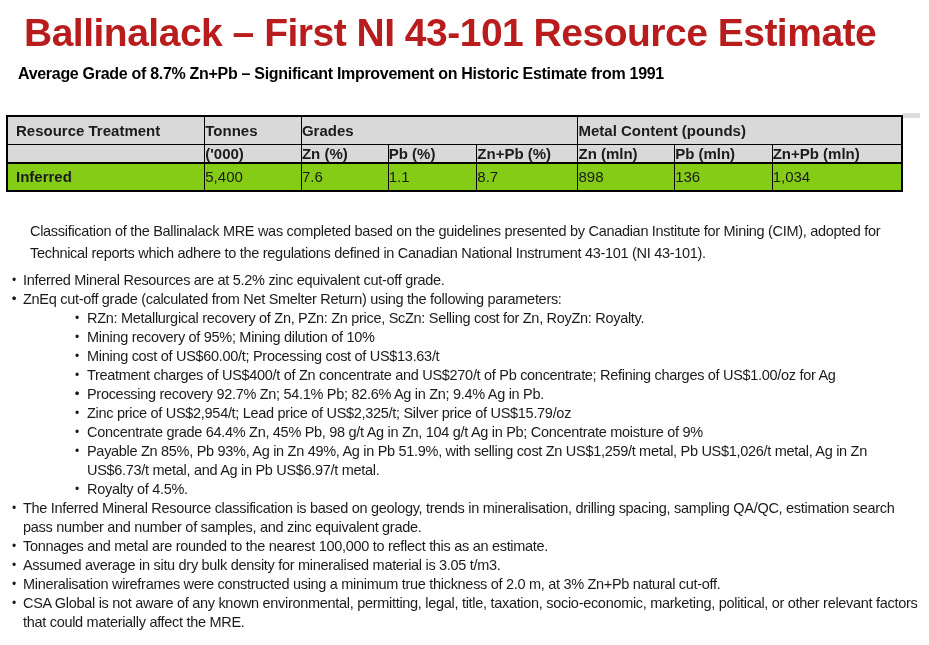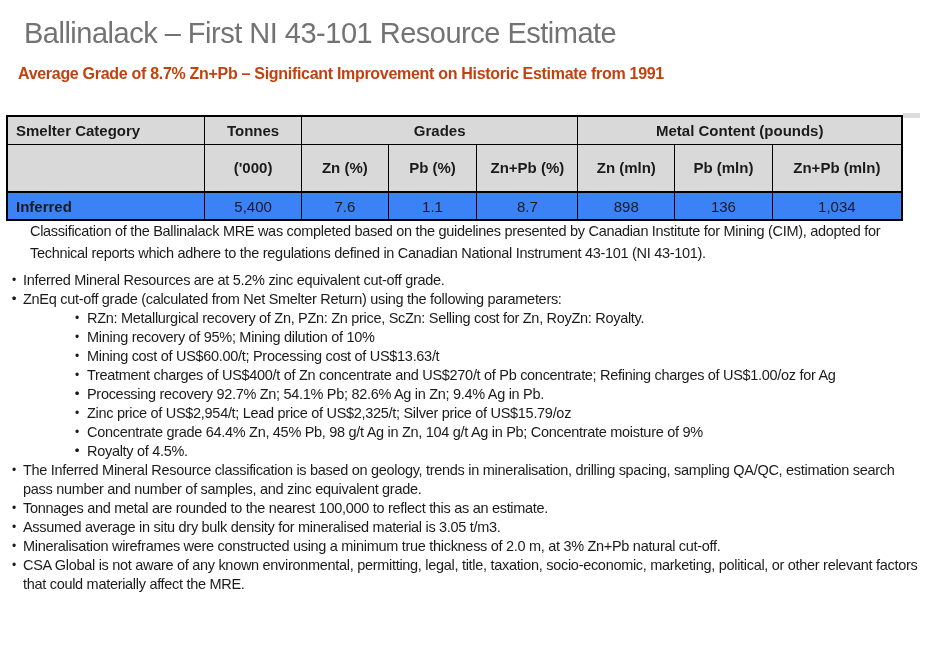--- a/index.html
+++ b/index.html
@@ -8,52 +8,52 @@
     width: 929px; height: 645px;
     overflow: hidden;
     font-family: "Liberation Sans", sans-serif;
     color: #1b1b1b;
     position: relative;
   }
   .slide { position: relative; width: 929px; height: 645px; }
 
   .title {
     margin: 15px 10px 0 24px;
-    font-size: 29px; font-weight: normal;
+    font-size: 39px; font-weight: bold;
     letter-spacing: -0.5px;
-    color: #737373;
+    color: #b91c1c;
     line-height: 36px;
   }
   .subtitle {
     margin: 13px 10px 0 18px;
     font-size: 16px; font-weight: bold;
     letter-spacing: -0.3px;
-    color: #c2410c;
+    color: #000000;
     line-height: 20px;
   }
 
   .table-wrap { position: absolute; top: 100px; left: 6px; width: 897px; }
   table.resource {
     width: 897px;
     border-collapse: collapse;
     table-layout: fixed;
     border: 2px solid #000;
     font-size: 15px;
   }
   table.resource th, table.resource td {
     border: 1px solid #000;
-    text-align: center;
+    text-align: left;
     vertical-align: middle;
     overflow: hidden;
     white-space: nowrap;
   }
   table.resource thead th { background: #d9d9d9; font-weight: bold; }
   table.resource .r1 th { height: 28px; }
-  table.resource .r2 th { height: 48px; }
-  table.resource tbody td { height: 28px; background: #3b82f6; font-weight: normal; }
+  table.resource .r2 th { height: 18px; }
+  table.resource tbody td { height: 28px; background: #84cc16; font-weight: normal; }
   table.resource tbody { border-top: 2px solid #000; }
   table.resource .left { text-align: left; padding-left: 8px; }
   table.resource tbody td.left { font-weight: bold; }
 
   .gray-strip {
     position: absolute; top: 98px; left: 903px;
     width: 17px; height: 5px;
     background: #dcdcdc;
   }
 
@@ -91,21 +91,21 @@
           <col style="width:10.8%">
           <col style="width:9.7%">
           <col style="width:9.9%">
         <col style="width:11.3%">
           <col style="width:10.8%">
           <col style="width:10.9%">
           <col style="width:14.5%">
       </colgroup>
       <thead>
         <tr class="r1">
-          <th class="left">Smelter Category</th>
+          <th class="left">Resource Treatment</th>
           <th>Tonnes</th>
           <th colspan="3">Grades</th>
           <th colspan="3">Metal Content (pounds)</th>
         </tr>
         <tr class="r2">
           <th></th>
           <th>('000)</th>
           <th>Zn (%)</th>
           <th>Pb (%)</th>
           <th>Zn+Pb (%)</th>
@@ -138,21 +138,21 @@
         <li class="level1"><span class="marker">•</span></li>
         <li class="level1"><span class="marker">•</span><span>ZnEq cut-off grade (calculated from Net Smelter Return) using the following parameters:</span></li>
         <li class="level2"><span class="marker">•</span><span>RZn: Metallurgical recovery of Zn, PZn: Zn price, ScZn: Selling cost for Zn, RoyZn: Royalty.</span></li>
         <li class="level2"><span class="marker">•</span><span>Mining recovery of 95%; Mining dilution of 10%</span></li>
         <li class="level2"><span class="marker">•</span><span>Mining cost of US$60.00/t; Processing cost of US$13.63/t</span></li>
         <li class="level2"><span class="marker">•</span><span>Treatment charges of US$400/t of Zn concentrate and US$270/t of Pb concentrate; Refining charges of US$1.00/oz for Ag</span></li>
         <li class="level2"><span class="marker">•</span></li>
         <li class="level2"><span class="marker">•</span><span>Processing recovery 92.7% Zn; 54.1% Pb; 82.6% Ag in Zn; 9.4% Ag in Pb.</span></li>
         <li class="level2"><span class="marker">•</span><span>Zinc price of US$2,954/t; Lead price of US$2,325/t; Silver price of US$15.79/oz</span></li>
         <li class="level2"><span class="marker">•</span><span>Concentrate grade 64.4% Zn, 45% Pb, 98 g/t Ag in Zn, 104 g/t Ag in Pb; Concentrate moisture of 9%</span></li>
-        <li class="level2"><span class="marker">•</span></li>
+        <li class="level2"><span class="marker">•</span><span>Payable Zn 85%, Pb 93%, Ag in Zn 49%, Ag in Pb 51.9%, with selling cost Zn US$1,259/t metal, Pb US$1,026/t metal, Ag in Zn US$6.73/t metal, and Ag in Pb US$6.97/t metal.</span></li>
         <li class="level2"><span class="marker">•</span><span>Royalty of 4.5%.</span></li>
         <li class="level1"><span class="marker">•</span><span>The Inferred Mineral Resource classification is based on geology, trends in mineralisation, drilling spacing, sampling QA/QC, estimation search pass number and number of samples, and zinc equivalent grade.</span></li>
         <li class="level1"><span class="marker">•</span><span>Tonnages and metal are rounded to the nearest 100,000 to reflect this as an estimate.</span></li>
         <li class="level1"><span class="marker">•</span><span>Assumed average in situ dry bulk density for mineralised material is 3.05 t/m3.</span></li>
         <li class="level1"><span class="marker">•</span><span>Mineralisation wireframes were constructed using a minimum true thickness of 2.0 m, at 3% Zn+Pb natural cut-off.</span></li>
         <li class="level1"><span class="marker">•</span><span>CSA Global is not aware of any known environmental, permitting, legal, title, taxation, socio-economic, marketing, political, or other relevant factors that could materially affect the MRE.</span></li>
       </ul>
   </div>
 
 </div>

